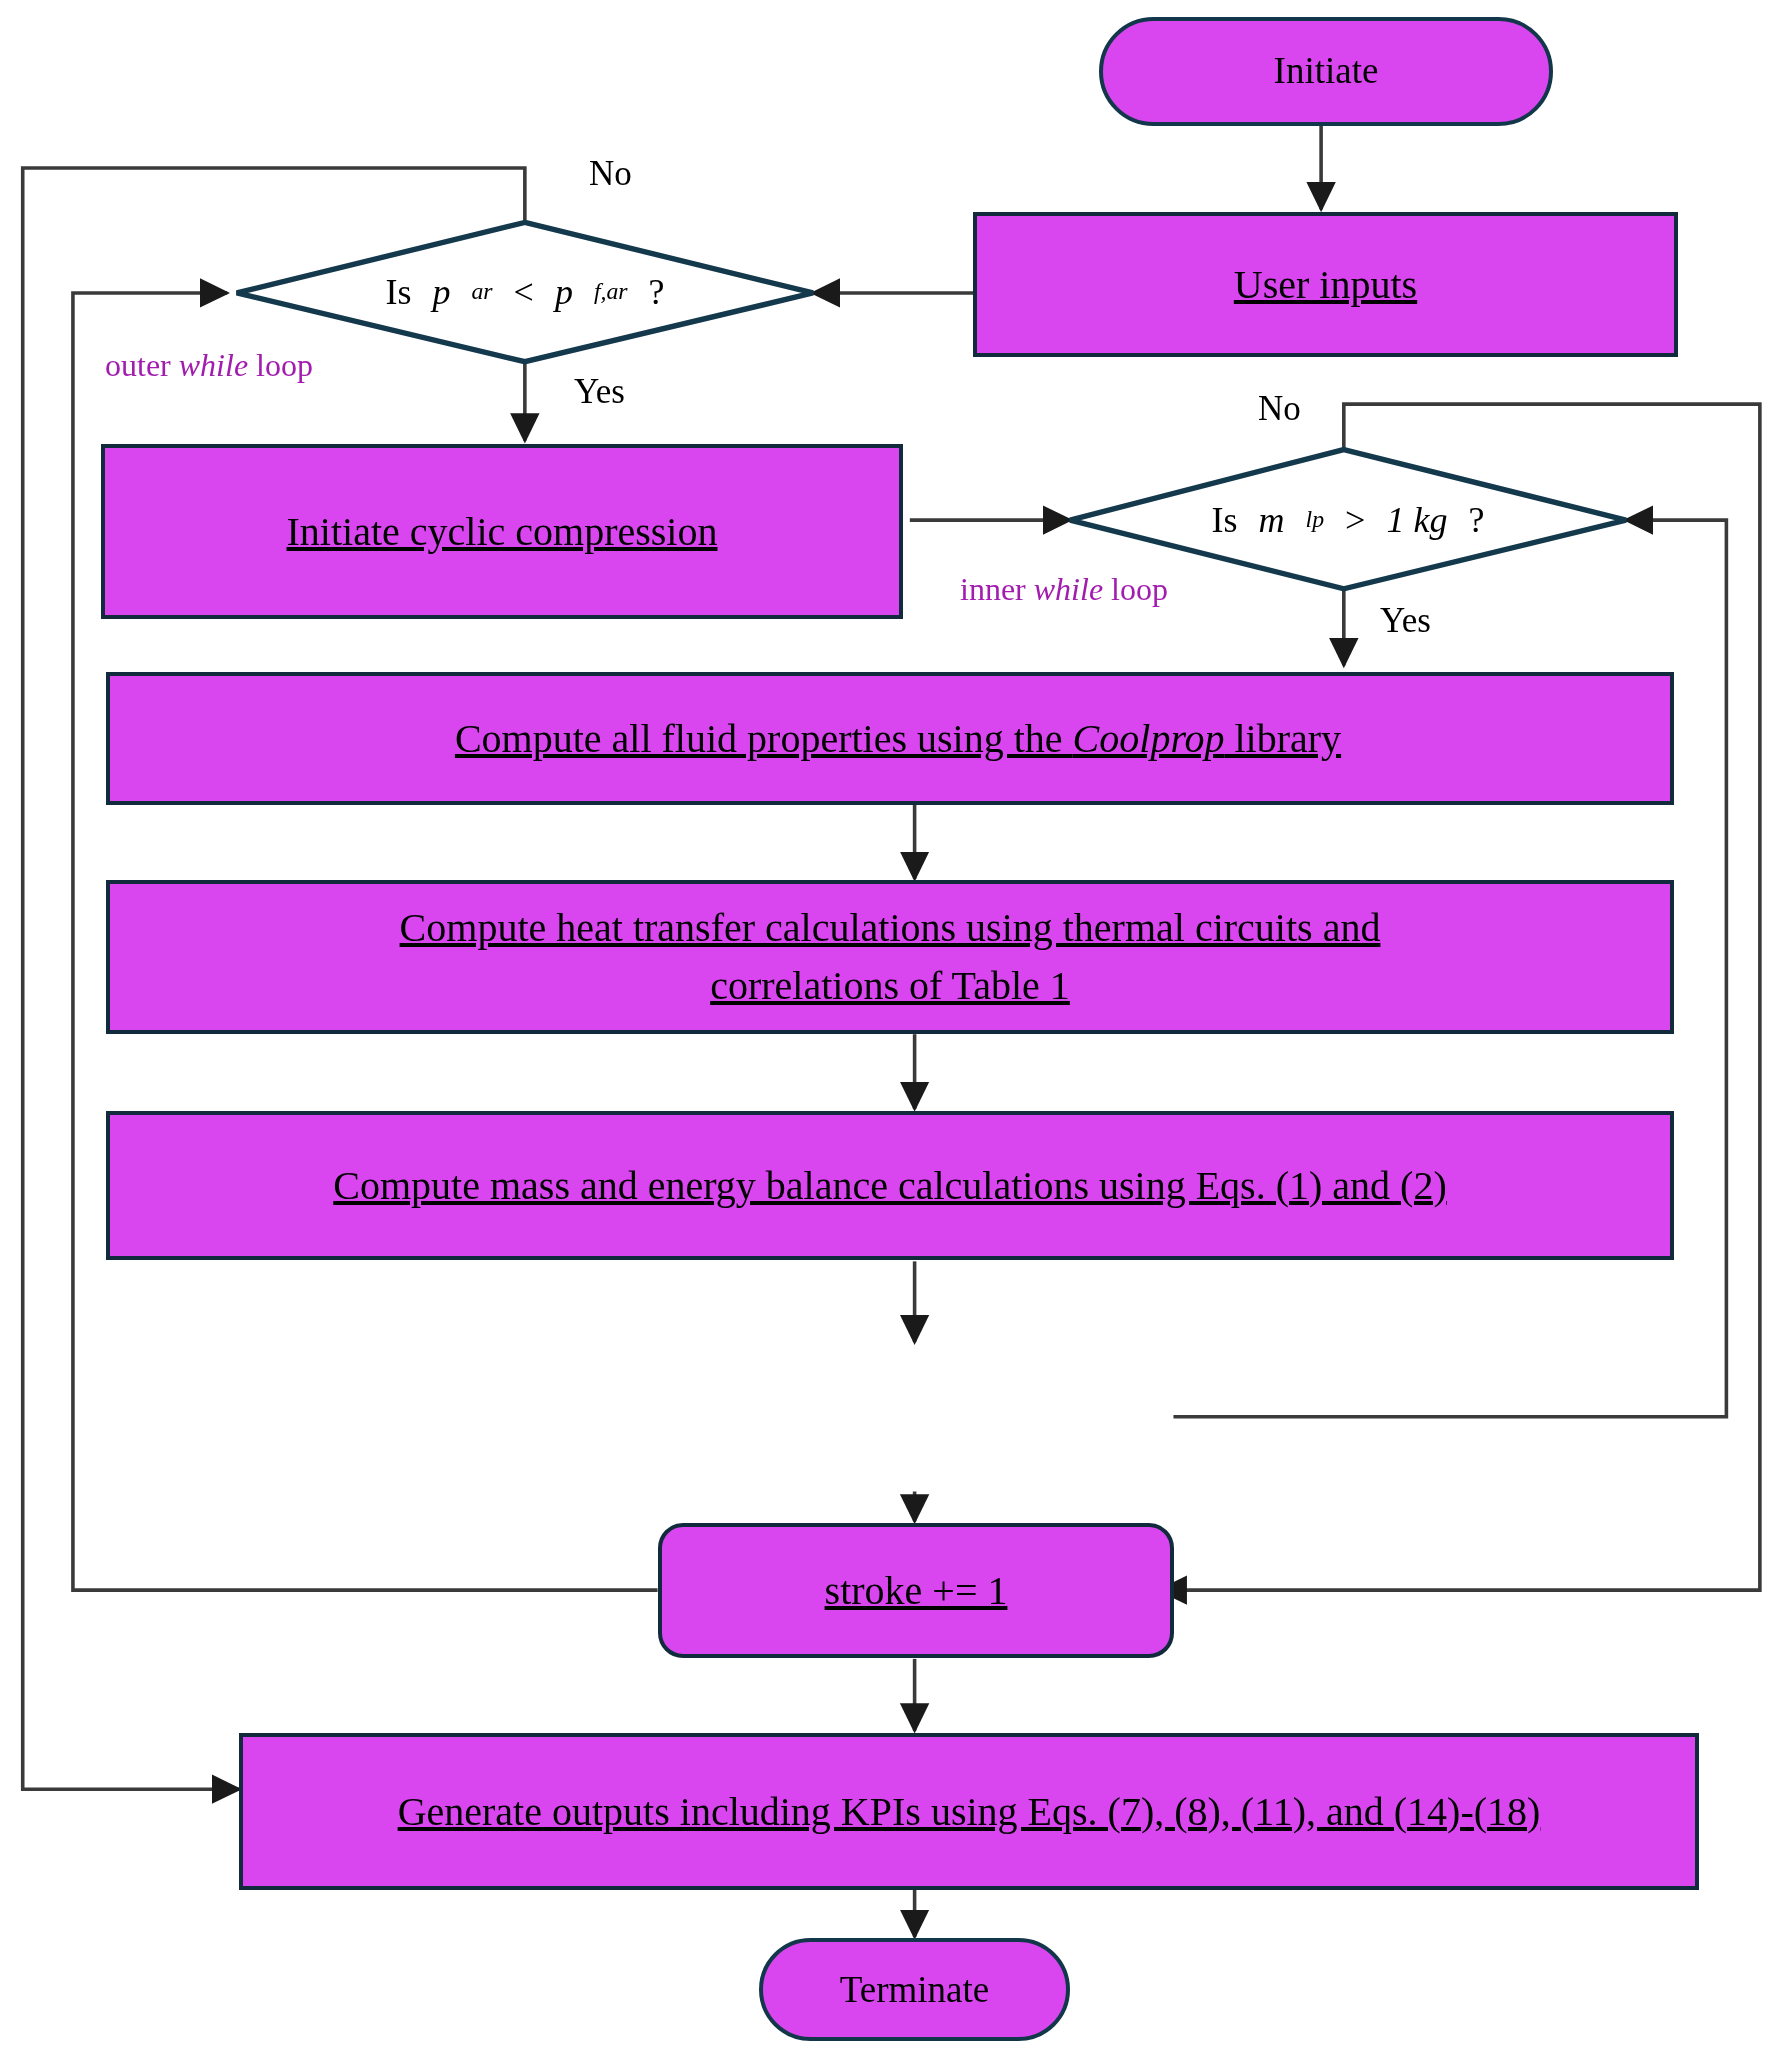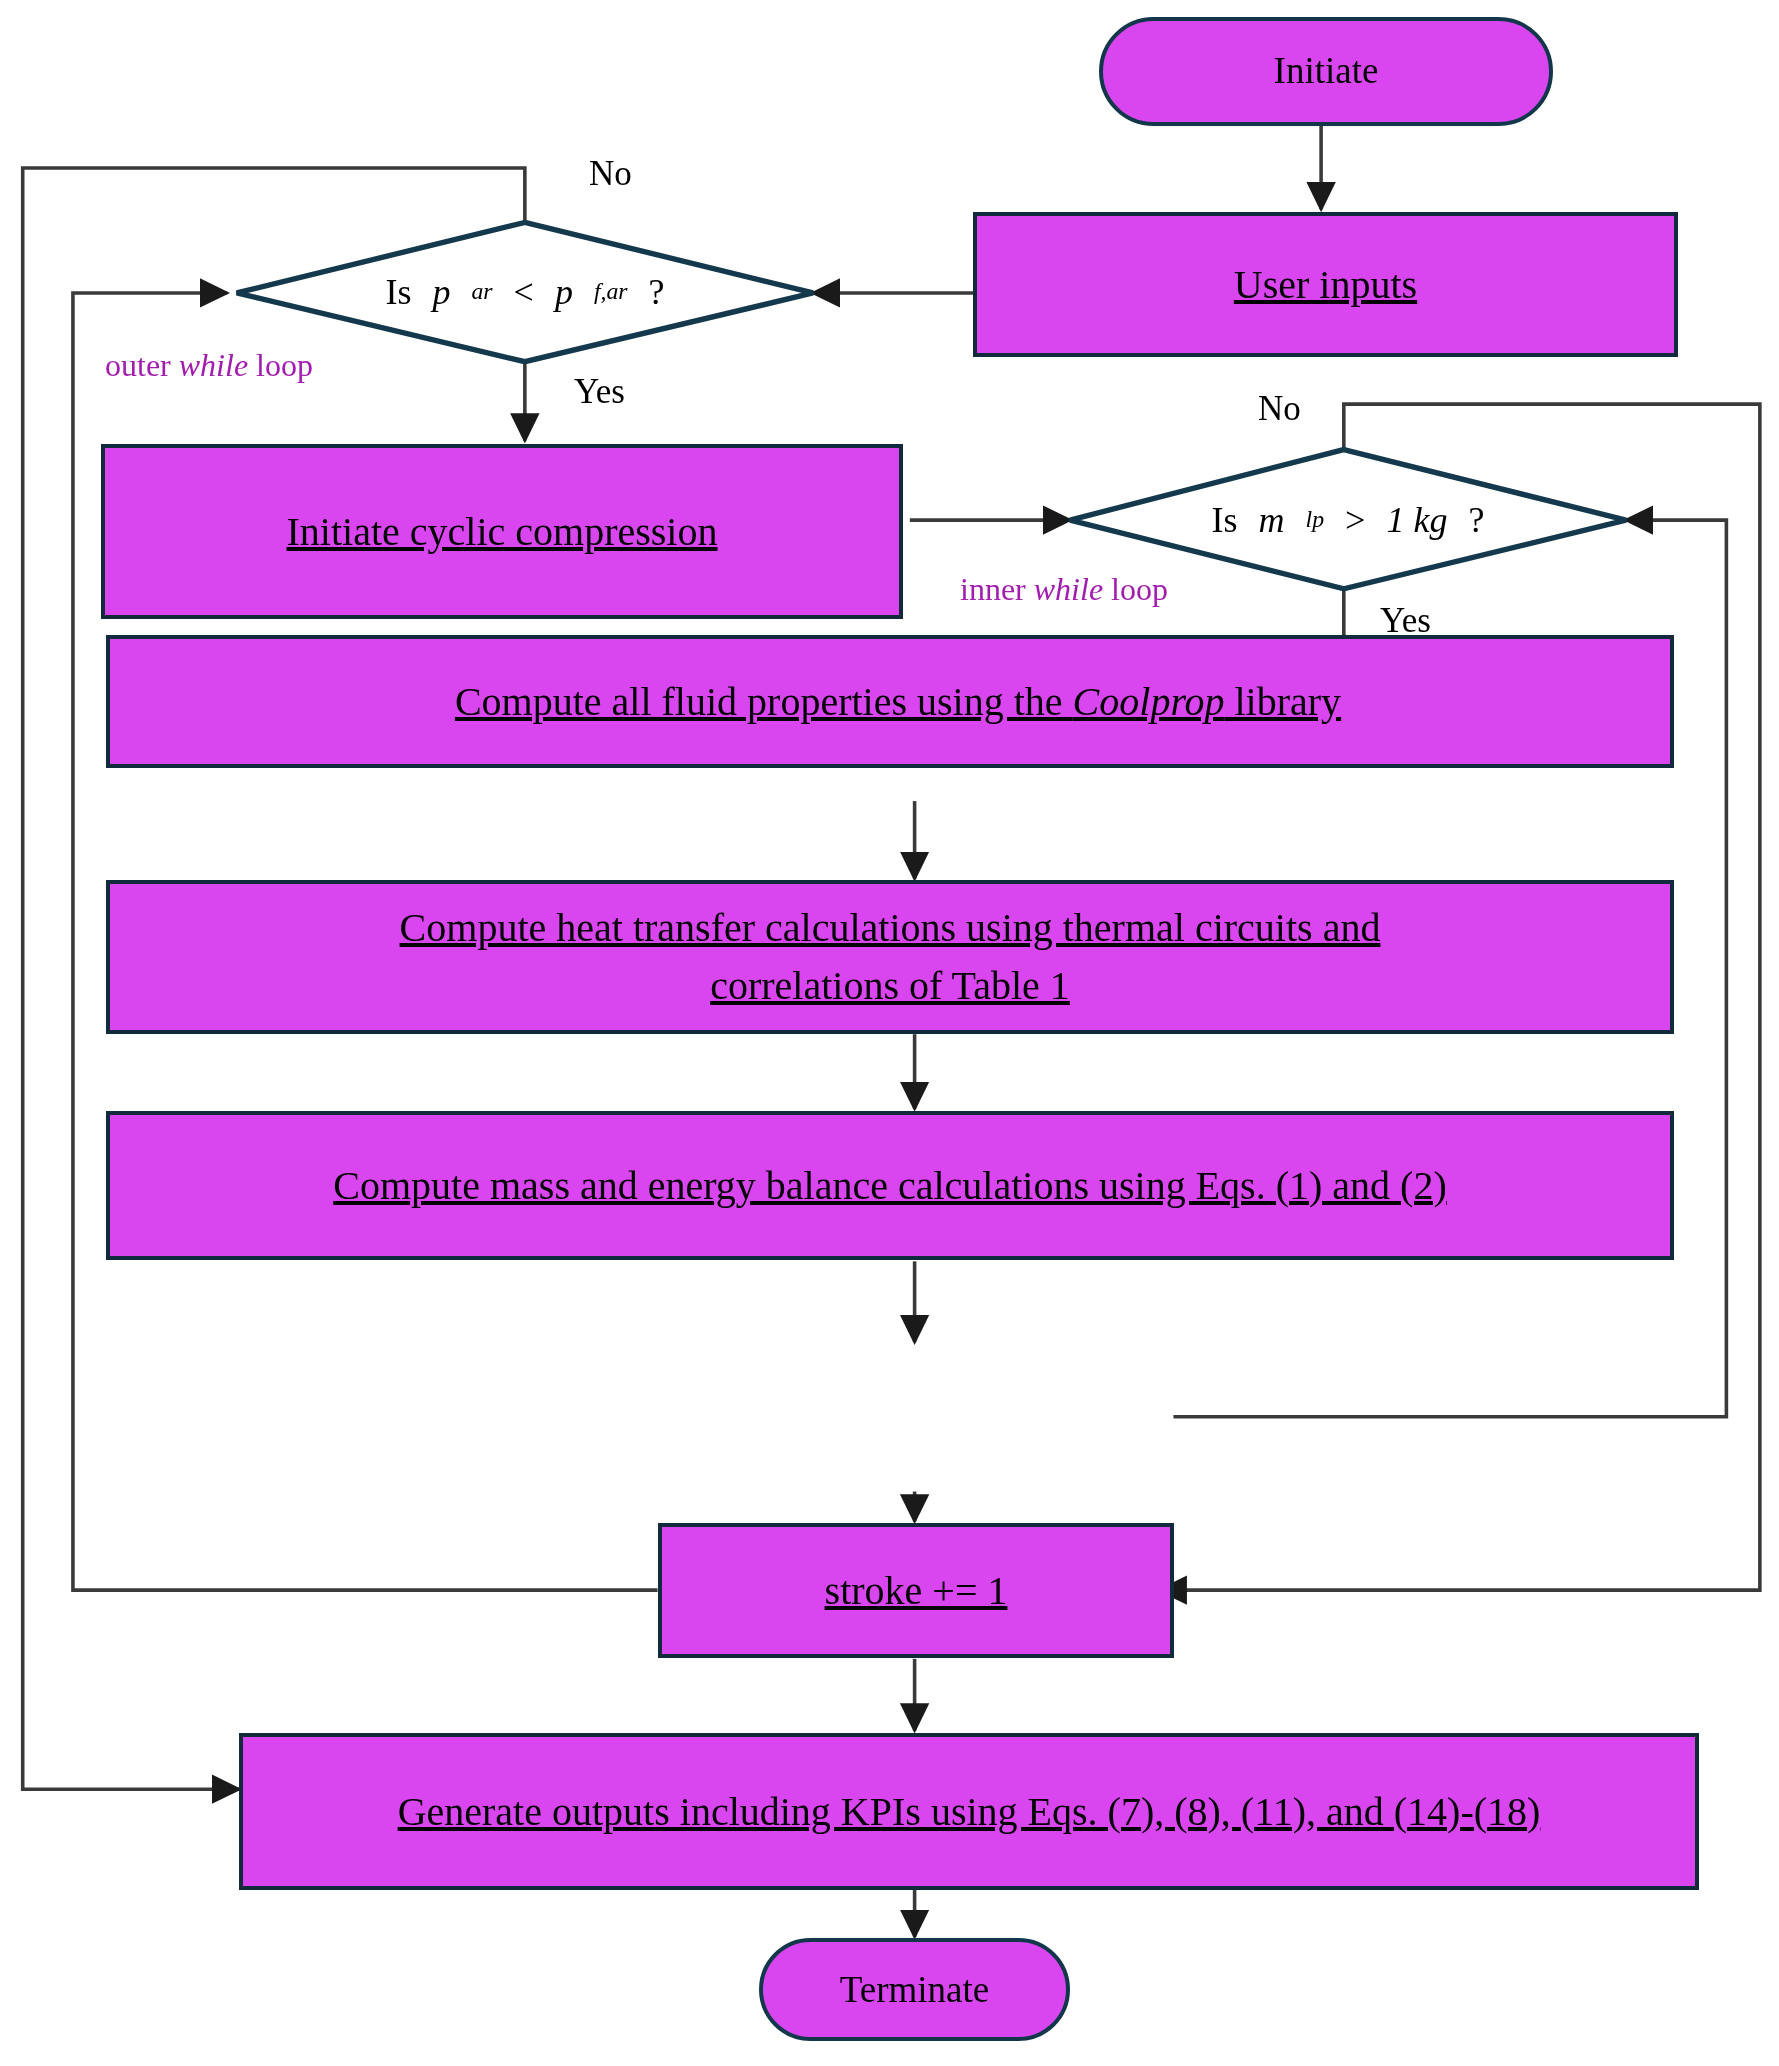--- a/index.html
+++ b/index.html
@@ -133,37 +133,37 @@
         <span> &gt; </span>
         <span class="it">1 kg</span>
         <span>?</span>
     </div>
   </div>
 
   <div class="node proc" style="left:101px;top:444px;width:802px;height:175px;">
     <span>Initiate cyclic compression</span>
   </div>
 
-  <div class="node proc" style="left:106px;top:635px;width:1568px;height:133px;padding-left:16px;">
+  <div class="node proc" style="left:106px;top:672px;width:1568px;height:133px;padding-left:16px;">
     <span>
       <span>Compute all fluid properties using the </span><span class="it">Coolprop</span><span> library</span>
     </span>
   </div>
 
   <div class="node proc" style="left:106px;top:880px;width:1568px;height:154px;flex-direction:column;">
     <span>Compute heat transfer calculations using thermal circuits and</span>
     <span>correlations of Table 1</span>
   </div>
 
   <div class="node proc" style="left:106px;top:1111px;width:1568px;height:149px;">
     <span>Compute mass and energy balance calculations using Eqs. (1) and (2)</span>
   </div>
 
 
-  <div class="node proc" style="left:658px;top:1523px;width:516px;height:135px;">
+  <div class="node proc" style="left:658px;top:1523px;width:516px;height:135px;border-radius:25px;">
     <span>stroke += 1</span>
   </div>
 
   <div class="node proc" style="left:239px;top:1733px;width:1460px;height:157px;">
     <span>Generate outputs including KPIs using Eqs. (7), (8), (11), and (14)-(18)</span>
   </div>
 
   <div class="node term" style="left:759px;top:1938px;width:311px;height:103px;">
     <span>Terminate</span>
   </div>

